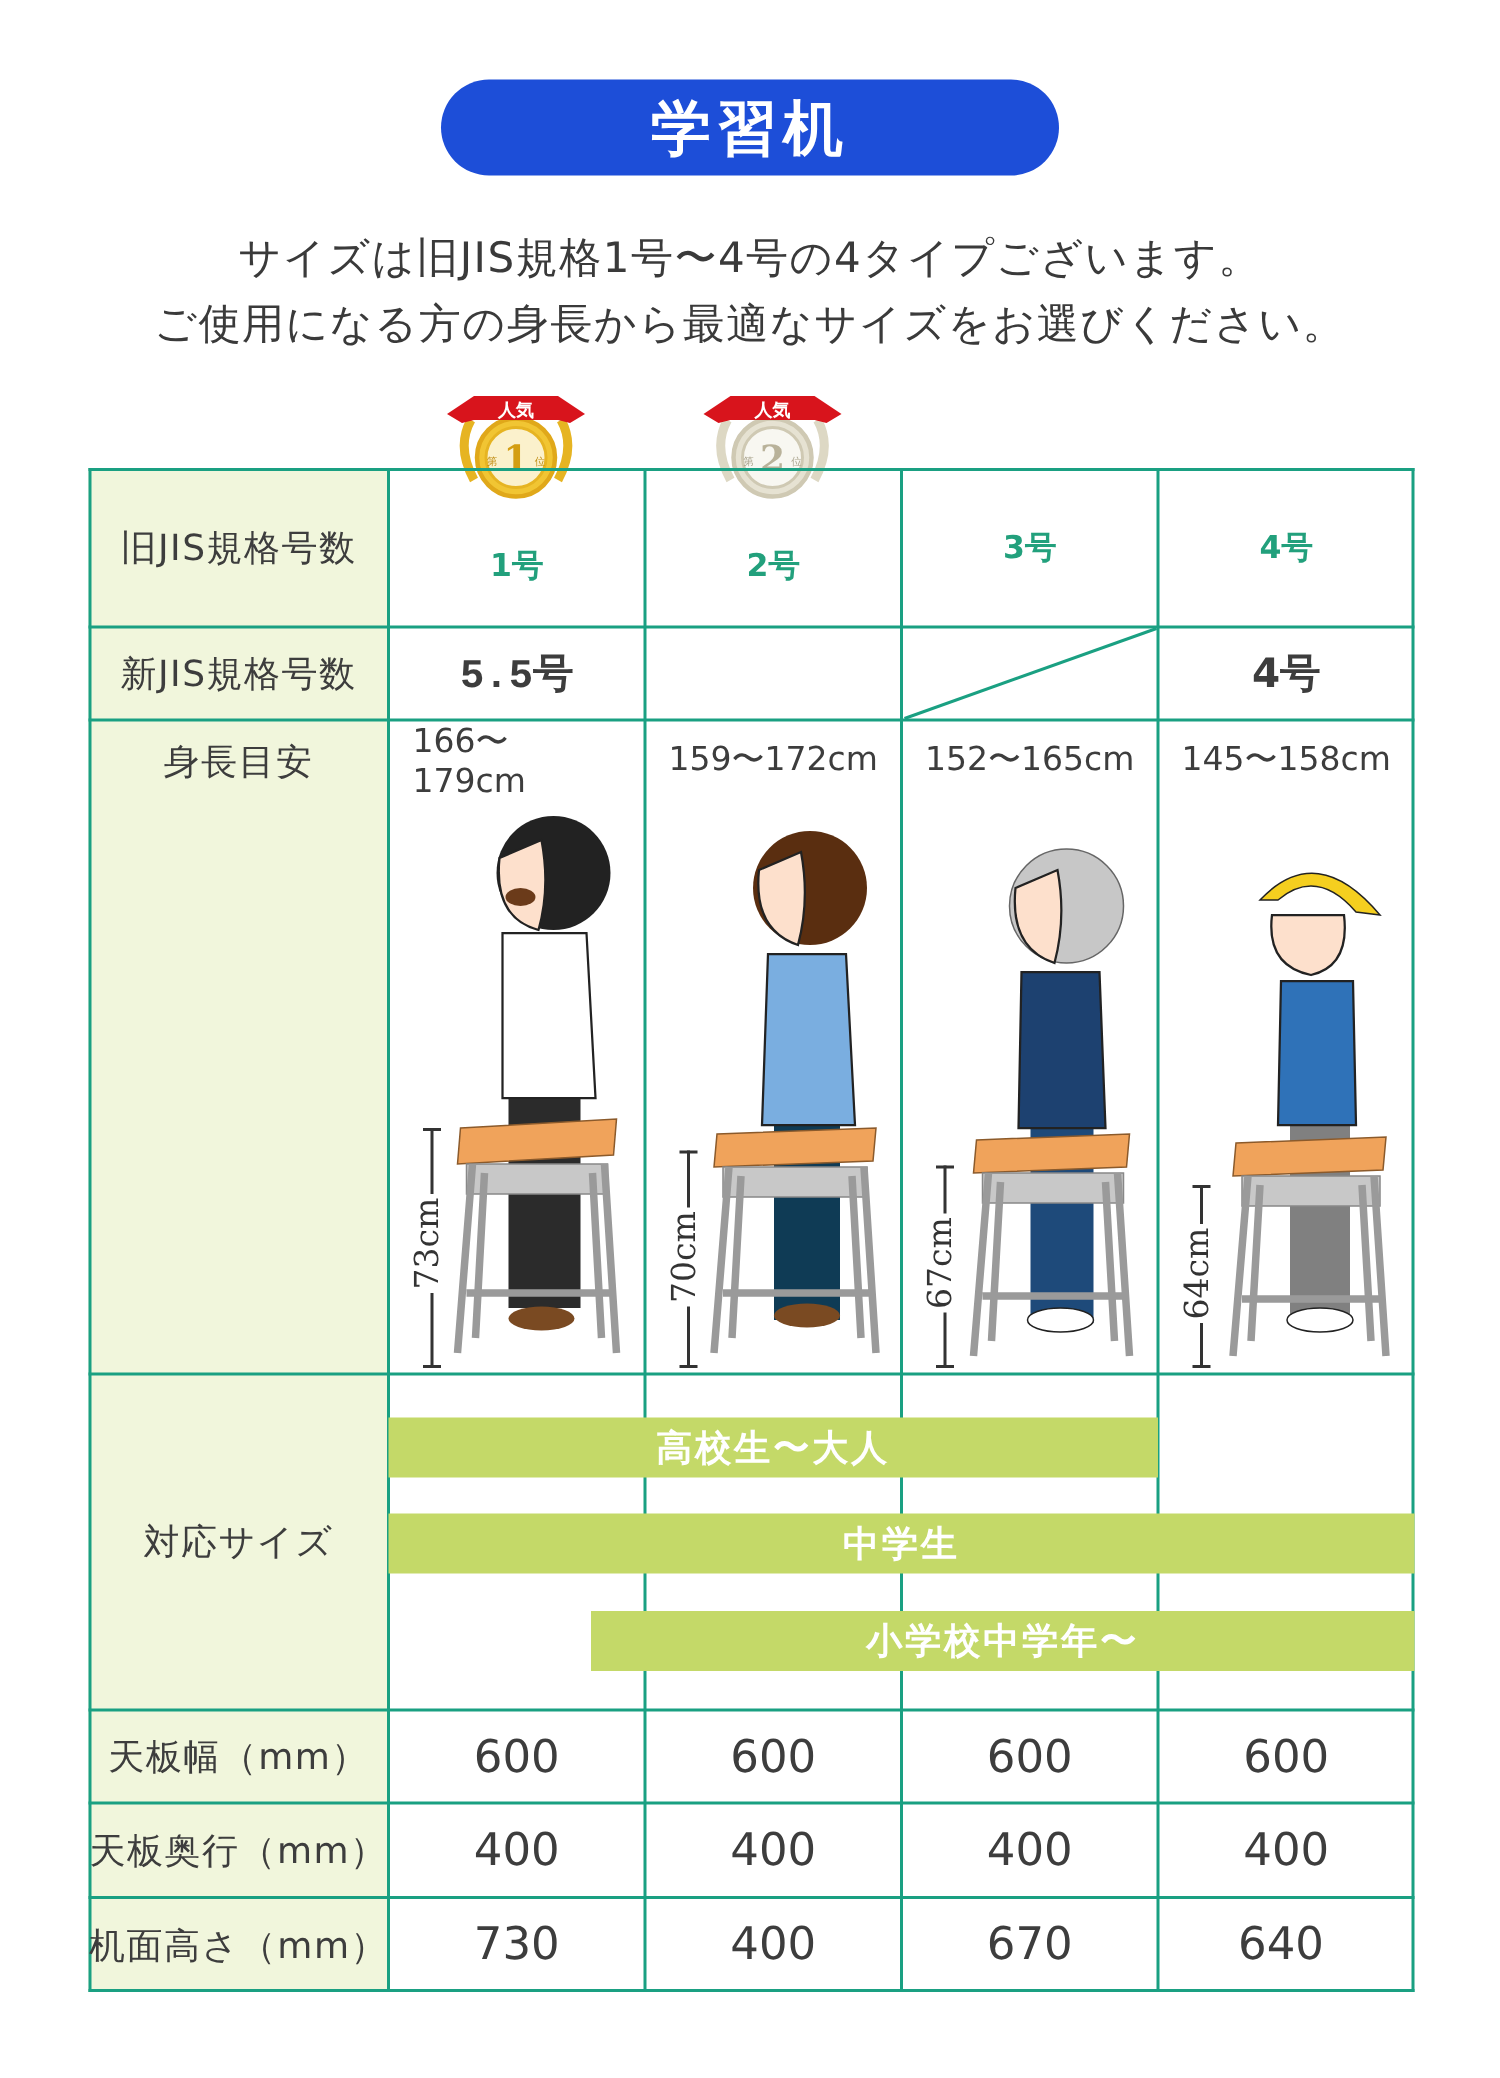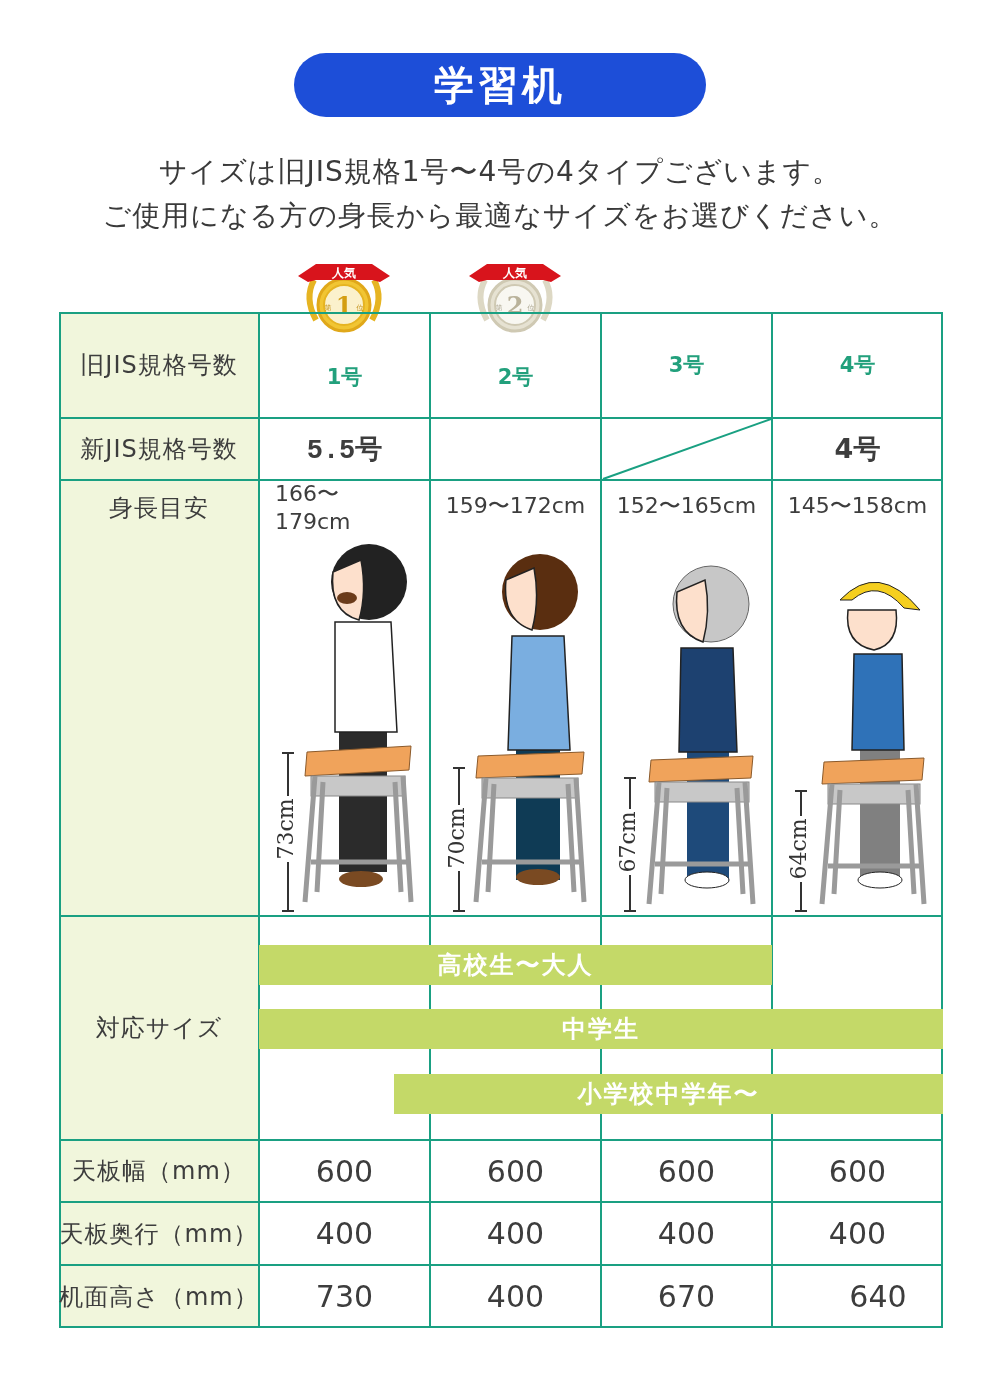--- a/index.html
+++ b/index.html
@@ -165,21 +165,21 @@
   <div class="cell lbl" style="left:0;top:890px;width:200px;height:63px;">天板奥行（mm）</div>
   <div class="cell val" style="left:200px;top:890px;width:171px;height:63px;">400</div>
   <div class="cell val" style="left:371px;top:890px;width:171px;height:63px;">400</div>
   <div class="cell val" style="left:542px;top:890px;width:171px;height:63px;">400</div>
   <div class="cell val" style="left:713px;top:890px;width:171px;height:63px;">400</div>
 
   <div class="cell lbl" style="left:0;top:953px;width:200px;height:63px;">机面高さ（mm）</div>
   <div class="cell val" style="left:200px;top:953px;width:171px;height:63px;">730</div>
   <div class="cell val" style="left:371px;top:953px;width:171px;height:63px;">400</div>
   <div class="cell val" style="left:542px;top:953px;width:171px;height:63px;">670</div>
-  <div class="cell val" style="left:713px;top:953px;width:171px;height:63px;padding-left:41px;">640</div>
+  <div class="cell val" style="left:689px;top:953px;width:171px;height:63px;padding-left:41px;">640</div>
 
   <div class="line-h" style="left:0;top:0;width:884px;"></div>
   <div class="line-h" style="left:0;top:105px;width:884px;"></div>
   <div class="line-h" style="left:0;top:167px;width:884px;"></div>
   <div class="line-h" style="left:0;top:603px;width:884px;"></div>
   <div class="line-h" style="left:0;top:827px;width:884px;"></div>
   <div class="line-h" style="left:0;top:889px;width:884px;"></div>
   <div class="line-h" style="left:0;top:952px;width:884px;"></div>
   <div class="line-h" style="left:0;top:1014px;width:884px;"></div>
 </div>

